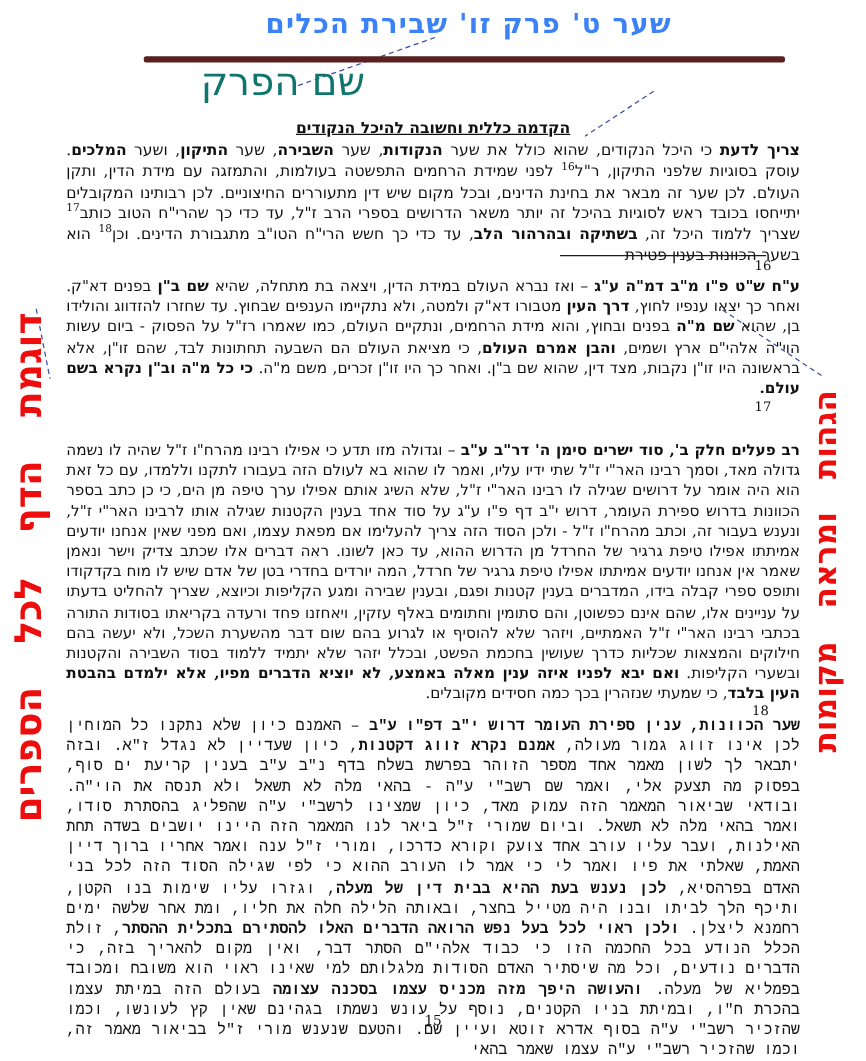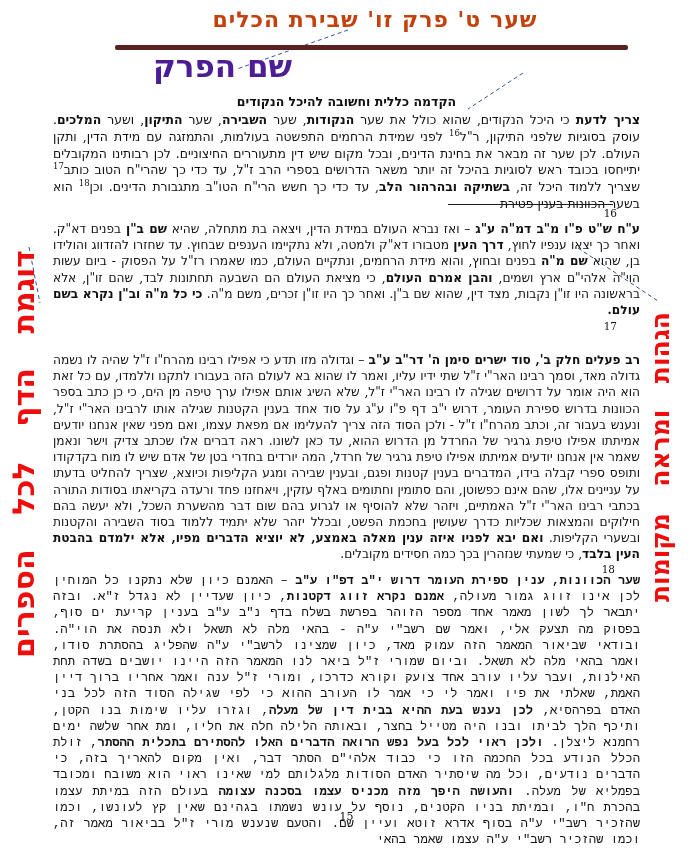--- a/index.html
+++ b/index.html
@@ -4,29 +4,29 @@
 <style>
   html,body{margin:0;padding:0;background:#888;}
   .page{
     position:relative;width:693px;height:849px;background:#ffffff;
     font-family:"DejaVu Serif","DejaVu Sans",serif;direction:rtl;overflow:hidden;
     margin:0 auto;color:#111;
   }
   .overlay{position:absolute;top:0;left:0;width:693px;height:849px;pointer-events:none;}
   .title{
     position:absolute;top:6px;left:60px;width:630px;text-align:center;
-    font-size:22px;font-weight:bold;color:#c2410c;letter-spacing:1px;
+    font-size:22px;font-weight:bold;color:#3b82f6;letter-spacing:1px;
   }
   .rule{position:absolute;top:45px;left:115px;width:513px;height:5px;background:#5b2120;border-radius:2px;}
-  .lbl{color:#4c1d95;font-weight:bold;white-space:nowrap;}
+  .lbl{color:#0f766e;font-weight:normal;white-space:nowrap;}
   .lbl-sham{position:absolute;top:48px;right:401px;font-size:31px;}
   .lbl-hakdama{position:absolute;top:53px;right:3px;font-size:19px;}
   .heading{
     position:absolute;top:94px;left:0;width:100%;text-align:center;
-    font-size:12.5px;font-weight:bold;
+    font-size:12.5px;font-weight:bold;text-decoration:underline;
   }
   .body-text{
     position:absolute;top:112px;left:53px;width:587px;
     font-size:12.4px;line-height:16.8px;text-align:justify;
   }
   sup{font-size:8.5px;vertical-align:super;line-height:0;}
   .fnsep{position:absolute;top:204px;left:448px;width:165px;height:1px;background:#1a1a1a;}
   .fnnum{position:absolute;font-size:10.5px;color:#111;}
   .fn16n{top:207px;right:76px;}
   .fn17n{top:320px;right:76px;}

